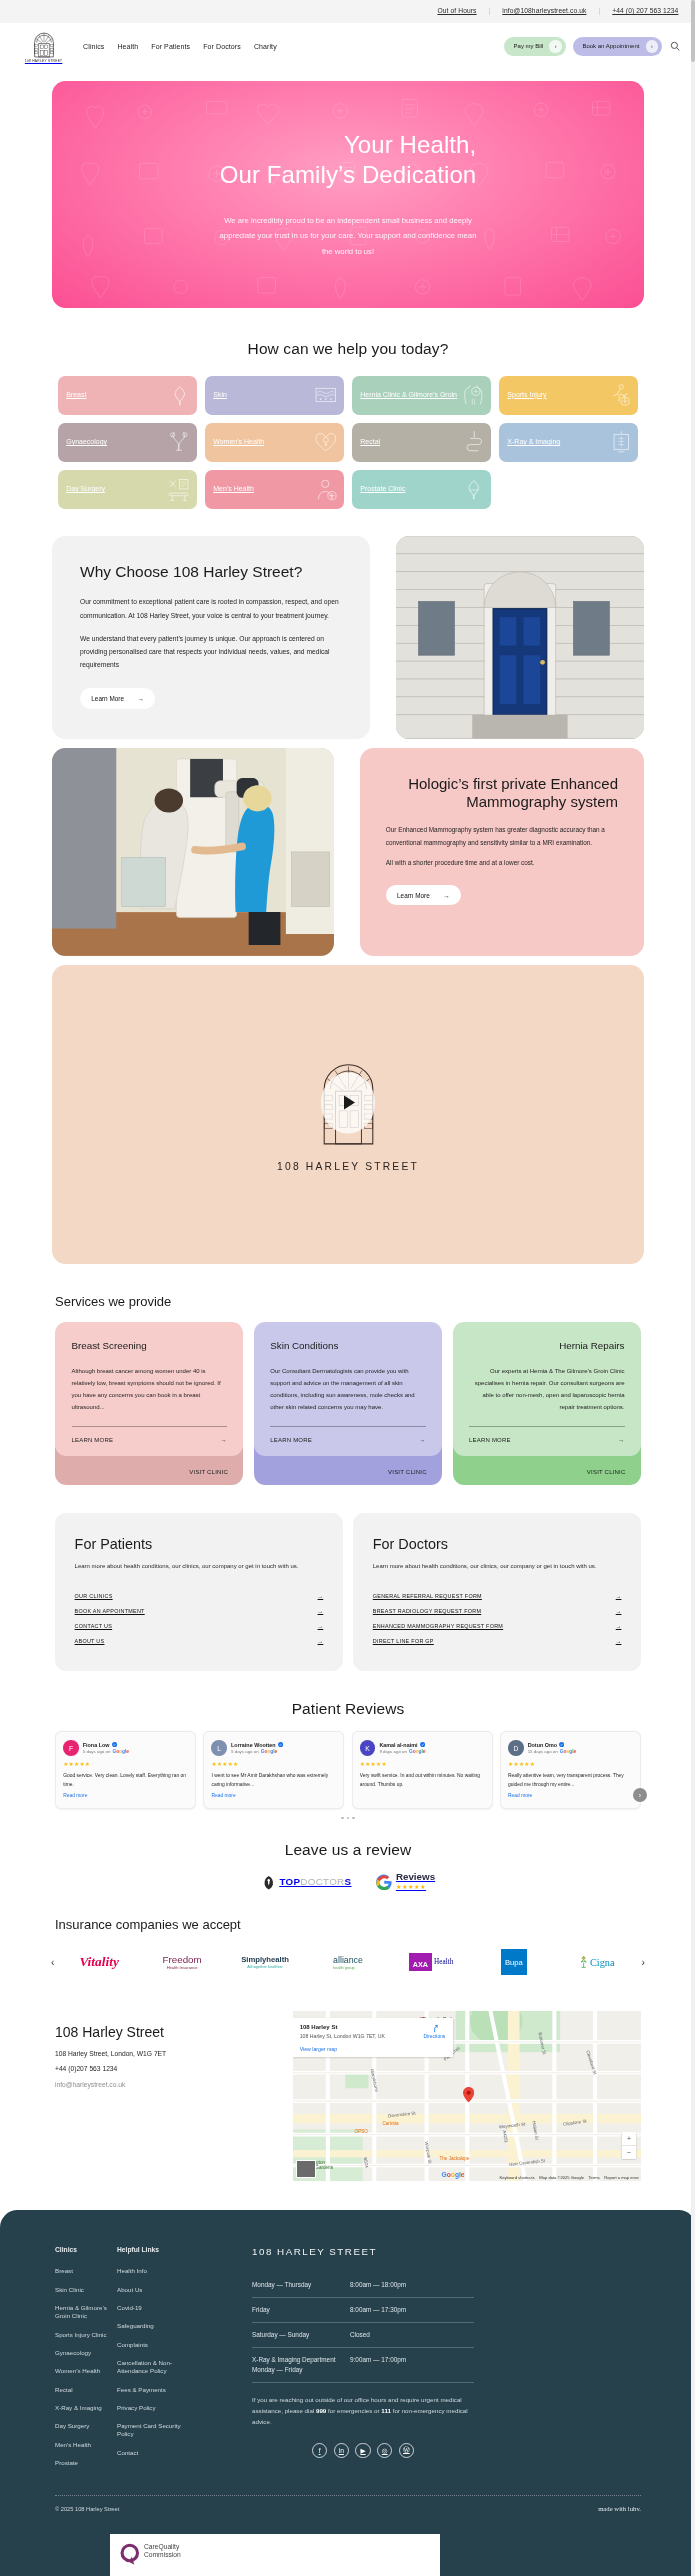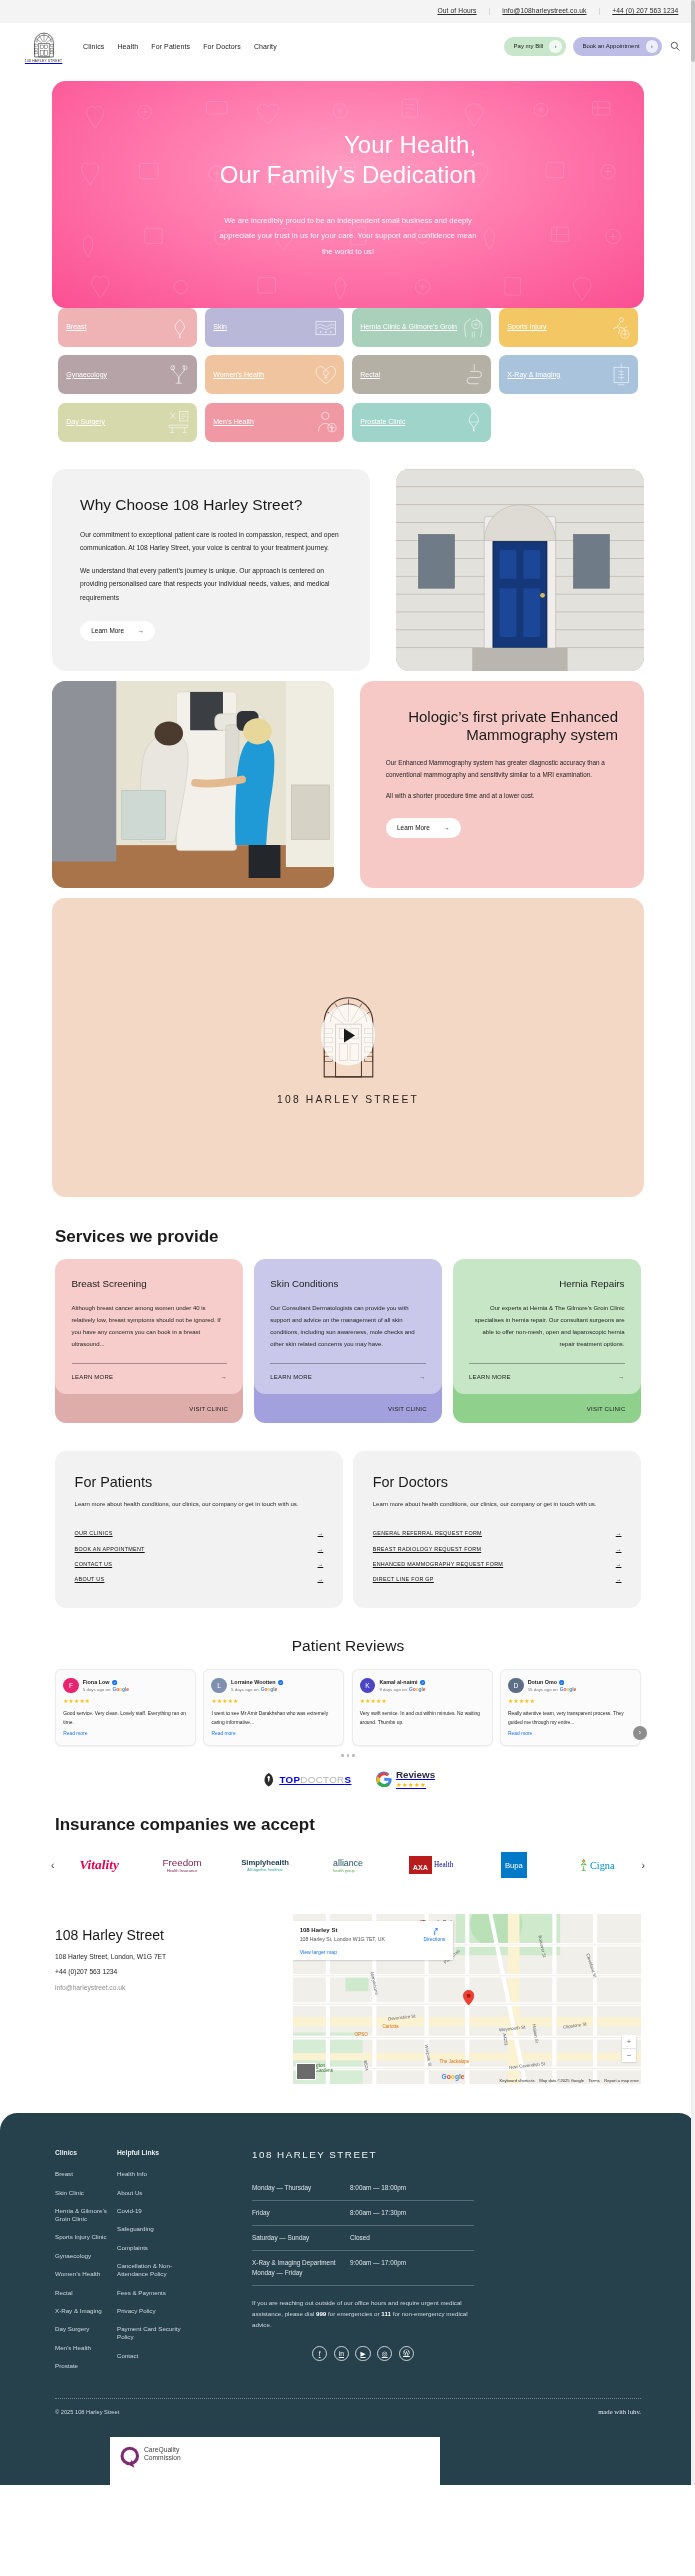--- a/index.html
+++ b/index.html
@@ -120,21 +120,21 @@
     width: 54px; height: 61px; border-radius: 50%; background: rgba(255,255,255,.78);
     display:flex; align-items:center; justify-content:center; cursor:pointer;
   }
   .play-tri {
     width:0; height:0; border-left: 11.3px solid #1b1b1b;
     border-top: 7.2px solid transparent; border-bottom: 7.2px solid transparent; margin-left: 3.1px;
   }
   .video-wordmark { margin-top: 13.4px; font-size: 10.3px; letter-spacing: 2.2px; color:#2a2320; }
 
   
-  .section-title-left { font-size: 17px; font-weight:700; margin: 30px 0 12.4px; padding: 0 55px; }
+  .section-title-left { font-size: 13px; font-weight:400; margin: 30px 0 12.4px; padding: 0 55px; }
   .svc-row { display:flex; gap: 10.3px; padding: 0 55px; align-items: flex-start; }
   .svc-card { flex:1; border-radius: 11.3px; position: relative; }
   .svc-top { border-radius: 11.3px; padding: 18.5px 16.5px 13.4px; position:relative; z-index:2; }
   .svc-top h3 { font-size: 9.8px; font-weight: 400; margin-bottom: 13.4px; }
   .svc-top p { font-size: 6px; line-height: 2.0; color:#1f1f1f; }
   .svc-rule { height:0.5px; background: rgba(0,0,0,.3); margin: 13.4px 0 10.3px; }
   .svc-learn {
     display:flex; align-items:center; justify-content:space-between;
     font-size: 6px; letter-spacing:0.2px; cursor:pointer;
   }
@@ -386,20 +386,21 @@
         <path d="M1030 382c12 0 20 10 16 20l-16 24-16-24c-4-10 4-20 16-20z"></path>
       </g>
     </svg>
     <h1>
       <span>Your Health,</span><br>
       <span>Our Family’s Dedication</span>
     </h1>
     <p>We are incredibly proud to be an independent small business and deeply appreciate your trust in us for your care. Your support and confidence mean the world to us!</p>
   </section>
 
+  <h2 class="section-title-center">How can we help you today?</h2>
   <div class="cat-grid">
     <a class="cat-card" href="#" style="background:#efb2b5">
       <span class="cat-label">Breast</span>
       <svg class="cat-ico" width="19.6" height="23" viewBox="0 0 38 44">
           <path d="M19 6c7 6 11 12 8 18s-9 9-9 18M19 6c-7 6-11 12-8 18s9 9 9 18" fill="none" stroke="#fff" stroke-width="1.6"></path>
         </svg>
     </a>
     <a class="cat-card" href="#" style="background:#b9b8d8">
       <span class="cat-label">Skin</span>
       <svg class="cat-ico" width="21.6" height="17.5" viewBox="0 0 42 34">
@@ -774,20 +775,21 @@
     </div>
 
     <div class="rev-next">›</div>
   </div>
   <div class="dots">
       <i></i>
       <i></i>
       <i></i>
     </div>
 
+  <h2 class="section-title-center" style="margin:21.6px 0 0">Leave us a review</h2>
   <div class="lr-logos">
     <a class="topdoc" href="#">
       <svg width="15.5" height="16.5" viewBox="0 0 30 32">
         <path d="M15 4c-6 3-9 9-8 16 1 5 4 8 8 10 4-2 7-5 8-10 1-7-2-13-8-16z" fill="#2b2b2b"></path>
         <path d="M15 10c-2 3-2 8 0 12 2-4 2-9 0-12z" fill="#fff"></path>
         <circle cx="15" cy="12" r="2.4" fill="#fff"></circle>
       </svg>
       <span class="topdoc-txt"><span>TOP</span><span class="dim">DOCTOR</span><span>S</span></span>
     </a>
     <a class="greviews" href="#">
@@ -823,21 +825,21 @@
       </div>
     </div>
     <div class="ins-logo">
       <div style="text-align:left">
         <div style="font-size:8.8px;color:#1b4f5e">alliance</div>
         <div style="font-size:3.9px;color:#5aa84f">health group</div>
       </div>
     </div>
     <div class="ins-logo">
       <div style="display:flex;align-items:center;gap:2.1px">
-        <span style="background:#b91c1c;color:#fff;font-weight:700;font-size:7.2px;padding:7.2px 4.1px 2.1px">AXA</span>
+        <span style="background:#a21caf;color:#fff;font-weight:700;font-size:7.2px;padding:7.2px 4.1px 2.1px">AXA</span>
         <span style="font-family:'Liberation Serif',serif;font-size:7.2px;color:#00008f">Health</span>
       </div>
     </div>
     <div class="ins-logo">
       <span style="background:#0079c8;color:#fff;font-size:7.7px;padding:8.2px 4.1px;display:inline-block">Bupa</span>
     </div>
     <div class="ins-logo">
       <div style="display:flex;align-items:center;gap:1.5px">
         <svg width="9.3" height="13.4" viewBox="0 0 18 26">
             <path d="M9 2l3 5-3-1-3 1zM9 8l5 6-5-2-5 2zM9 15v9M5 24h8" stroke="#5aa84f" stroke-width="1.6" fill="none"></path>

